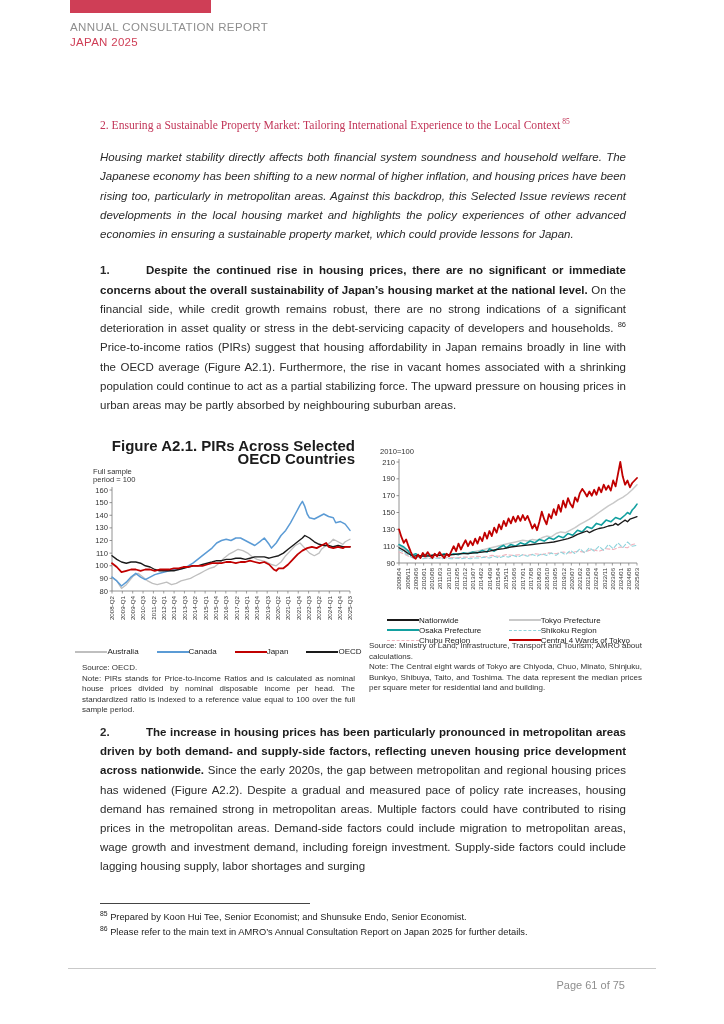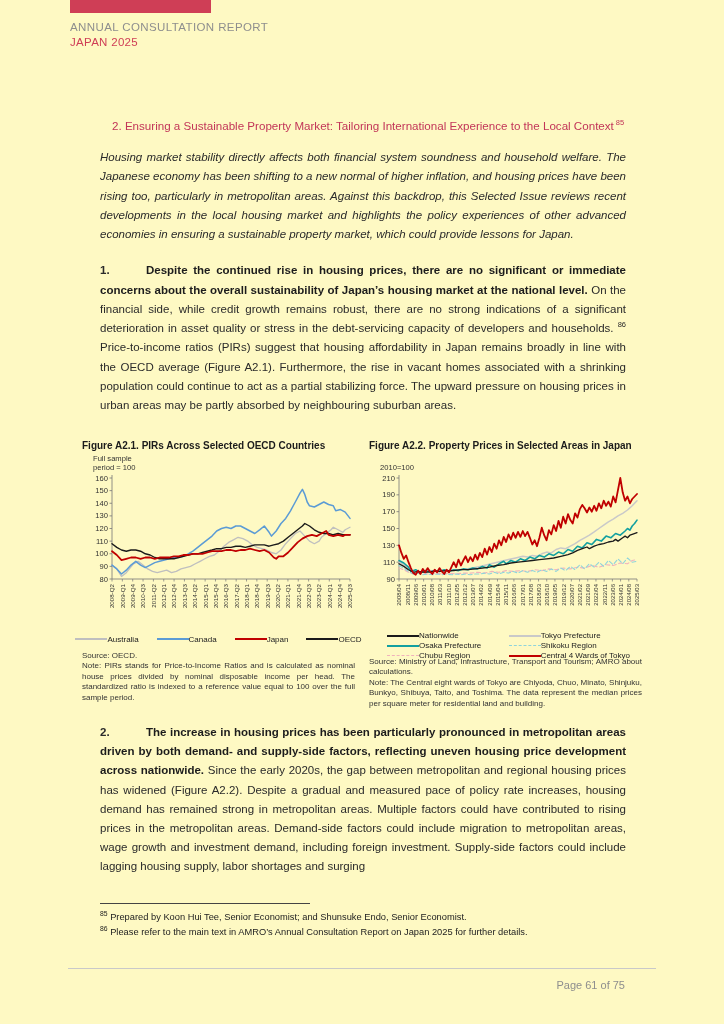--- a/index.html
+++ b/index.html
@@ -1,38 +1,38 @@
 <!DOCTYPE html>
 <html style="--brand: #cf3e56; --title-red: #c23558;"><head>
 <meta charset="utf-8">
 <style>
   :root{ --brand:#cf3e56; --title-red:#c23558; }
   html,body{margin:0;padding:0;background:#e9e9e9;}
-  .page{position:relative;width:724px;height:1024px;background:#fef9c3;margin:0 auto;
+  .page{position:relative;width:724px;height:1024px;background:#ffffff;margin:0 auto;
         font-family:"Liberation Sans",sans-serif;color:#2a2a2a;overflow:hidden;}
 
   
   .brand-bar{position:absolute;left:70px;top:0;width:141px;height:13px;background:var(--brand);}
   .report-title{position:absolute;left:70px;top:21px;font-size:11.5px;color:#8e8e8e;letter-spacing:.4px;}
   .report-subtitle{position:absolute;left:70px;top:36px;font-size:11.5px;color:var(--brand);letter-spacing:.3px;}
 
   
   .content{position:absolute;left:100px;top:116px;width:526px;}
-  .section-title{font-size:11.6px;font-weight:normal;color:var(--title-red);line-height:19px;margin:0 0 13px 12px;}
+  .section-title{font-size:11.6px;font-weight:normal;color:var(--title-red);line-height:19px;margin:0 0 13px 0;font-family:Liberation Serif, serif;}
   .section-title sup{margin-left:2px;}
   .abstract{font-style:italic;text-align:justify;font-size:11.5px;line-height:19.3px;margin:0 0 17px 0;}
   .body-para{text-align:justify;font-size:11.5px;line-height:19.2px;margin:0;}
   .para-num{display:inline-block;width:46px;font-weight:bold;}
   .body-para b{color:#1c1c1c;}
   sup{font-size:7.5px;vertical-align:super;line-height:0;}
 
   
   .figures{position:absolute;left:82px;top:440px;width:560px;display:flex;gap:14px;}
   .fig{width:273px;margin:0;}
-  .fig-title{font-weight:bold;font-size:10px;text-align:left;line-height:12.5px;margin:0 0 3px 0;color:#1c1c1c;}
+  .fig-title{font-weight:bold;font-size:15px;text-align:right;line-height:12.5px;margin:0 0 3px 0;color:#1c1c1c;}
   .axis-note{font-size:7.6px;line-height:8.6px;white-space:pre-line;height:17px;display:flex;align-items:flex-end;color:#333;margin-left:11px;}
   svg.chart{width:273px;height:144px;display:block;font-family:"Liberation Sans",sans-serif;}
   .legend-row{display:flex;justify-content:center;gap:18px;font-size:8px;margin-top:2px;min-height:12px;}
   .legend-grid{display:grid;grid-template-rows:repeat(3,10px);grid-auto-flow:column;grid-template-columns:auto auto;
                justify-content:space-between;padding:0 12px 0 18px;font-size:8px;margin-top:3px;}
   .legend-item{display:flex;align-items:center;color:#222;white-space:nowrap;margin-top:16px;}
   .swatch{width:32px;border-top:2px solid #000;flex:none;}
   .swatch.dashed{border-top-style:dashed;border-top-width:1.6px;}
   .fig-source{font-size:8px;line-height:10.6px;text-align:justify;color:#333;margin-top:7px;}
 
@@ -166,21 +166,20 @@
             <span>OECD</span>
           </div>
         </div>
       <div class="fig-source">
         <div>Source: OECD.</div>
         <div>Note: PIRs stands for Price-to-Income Ratios and is calculated as nominal house prices divided by nominal disposable income per head. The standardized ratio is indexed to a reference value equal to 100 over the full sample period.</div>
       </div>
     </figure>
 
     <figure class="fig">
-      <figcaption class="fig-title">Figure A2.2. Property Prices in Selected Areas in Japan</figcaption>
       <div class="axis-note">2010=100</div>
       <svg id="chart-1" class="chart" viewBox="0 0 273 144">
           <line x1="30" y1="2" x2="30" y2="106" stroke="#777" stroke-width="0.8"></line>
           <line x1="30" y1="106" x2="268" y2="106" stroke="#777" stroke-width="0.8"></line>
           <line x1="27.5" y1="106" x2="30" y2="106" stroke="#777" stroke-width="0.8"></line>
           <text x="26" y="108.6" text-anchor="end" font-size="7.6" fill="#333">90</text>
           <line x1="27.5" y1="89.16666666666667" x2="30" y2="89.16666666666667" stroke="#777" stroke-width="0.8"></line>
           <text x="26" y="91.76666666666667" text-anchor="end" font-size="7.6" fill="#333">110</text>
           <line x1="27.5" y1="72.33333333333334" x2="30" y2="72.33333333333334" stroke="#777" stroke-width="0.8"></line>
           <text x="26" y="74.93333333333334" text-anchor="end" font-size="7.6" fill="#333">130</text>

